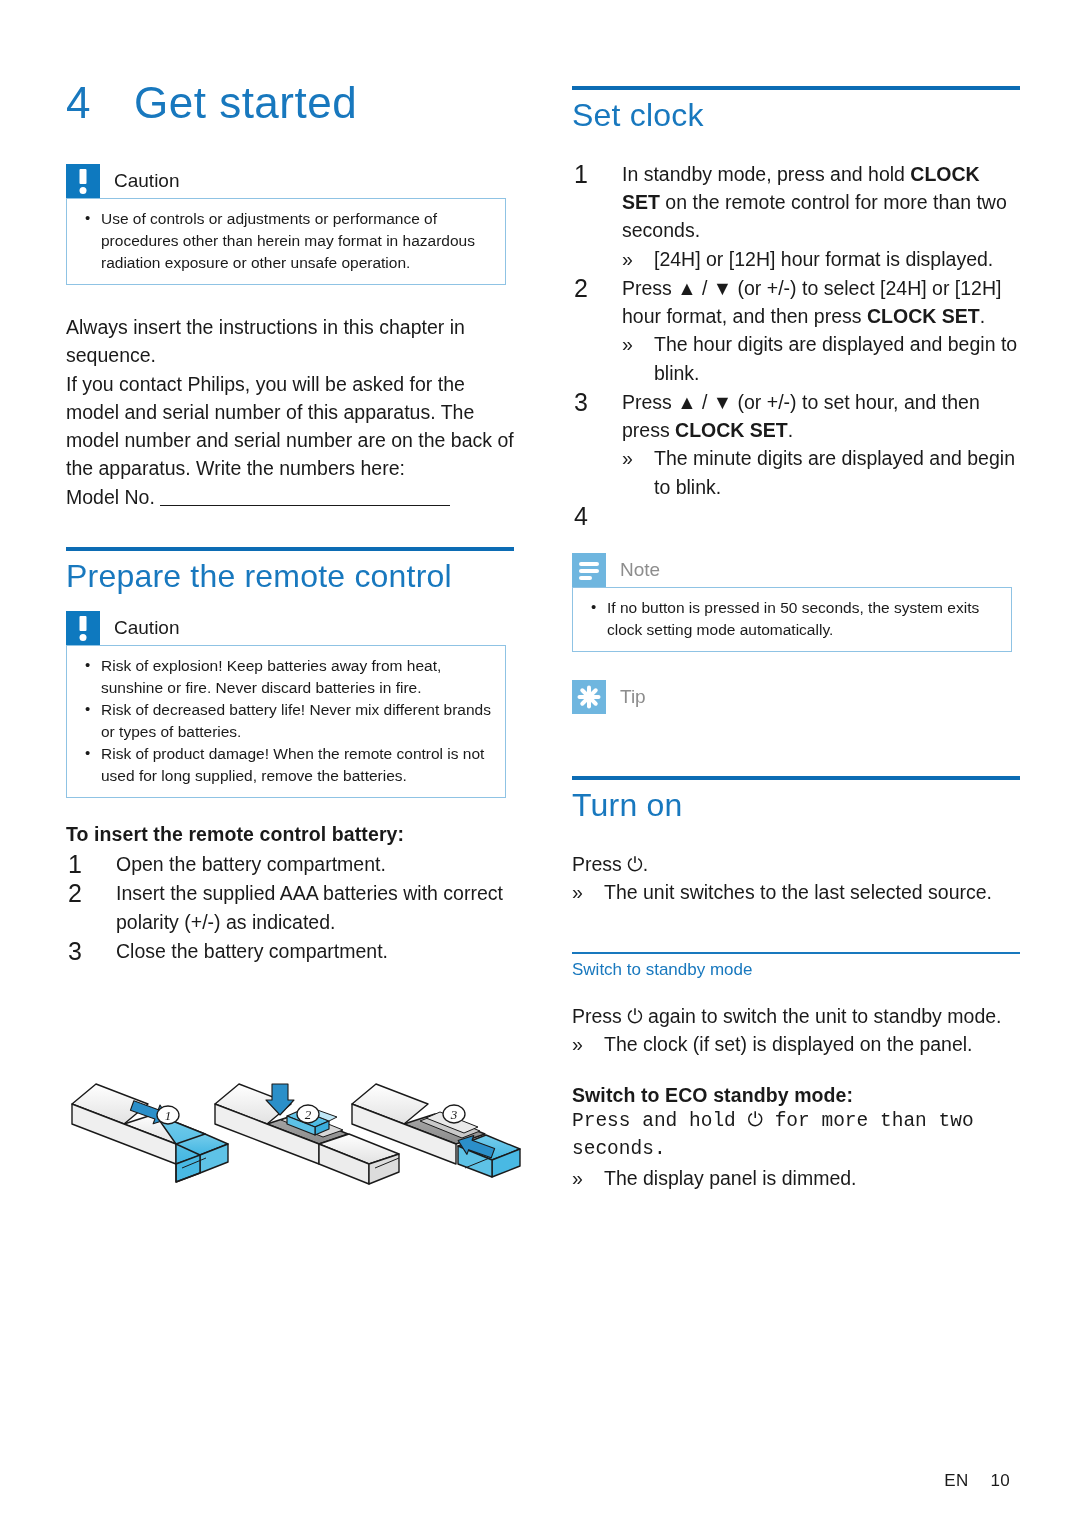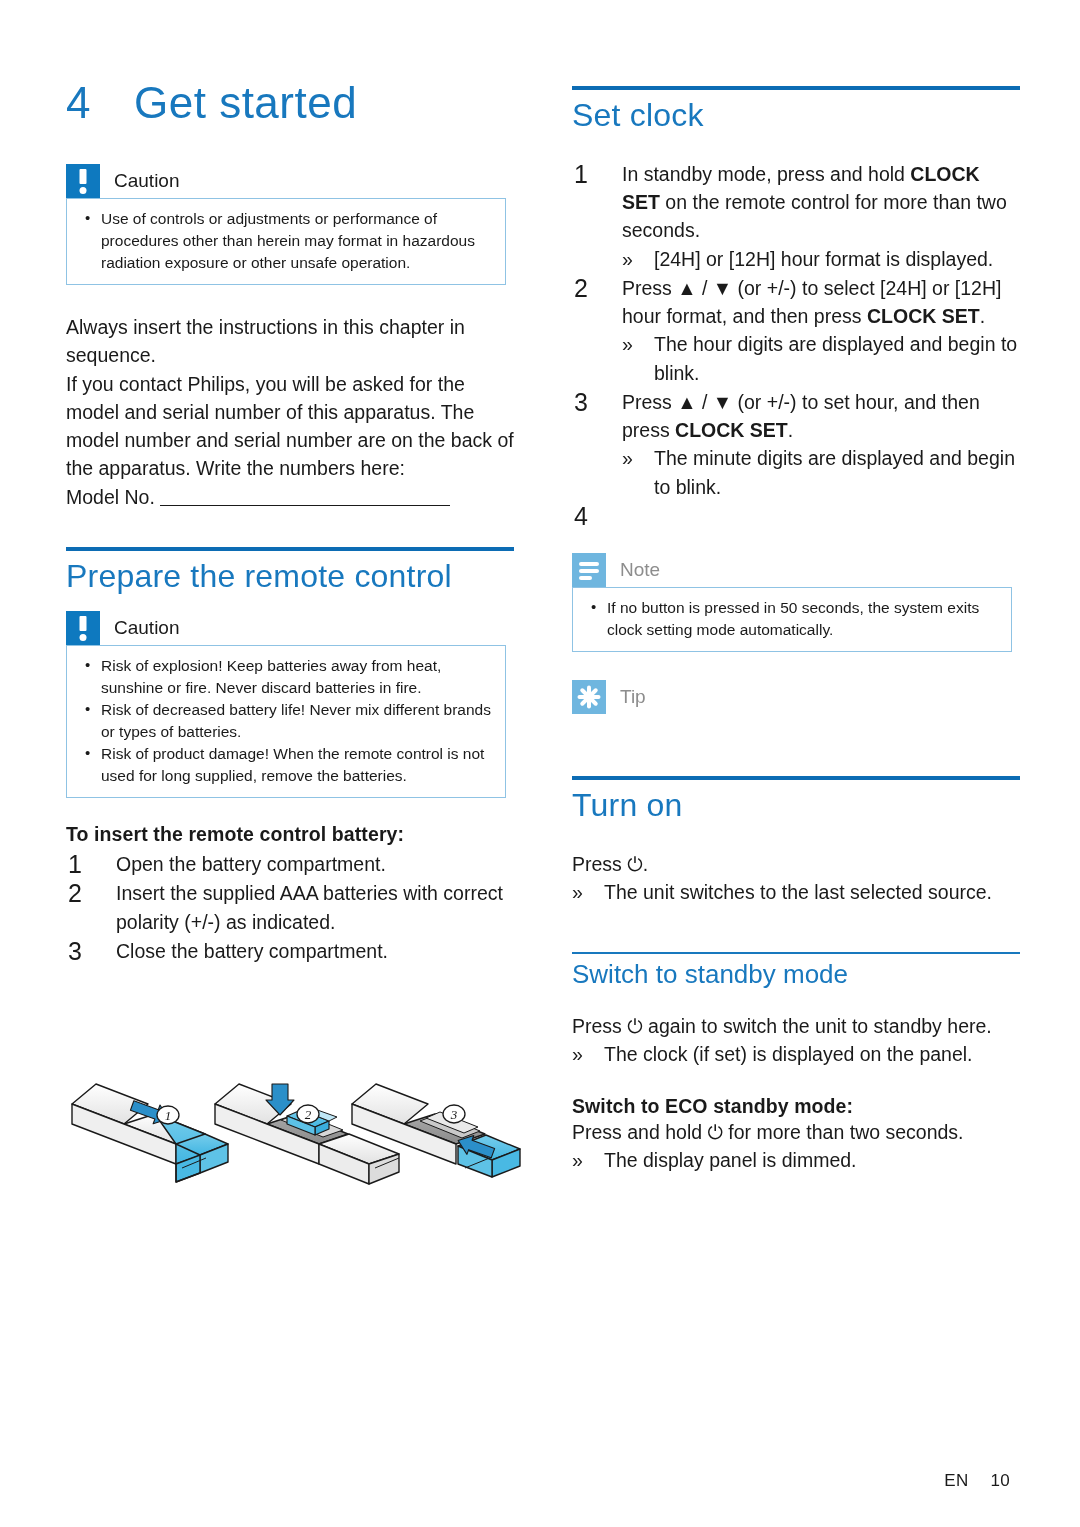--- a/index.html
+++ b/index.html
@@ -55,21 +55,21 @@
   .h2 {
     color: #1878BE;
     font-size: 32px;
     font-weight: normal;
     letter-spacing: 0.2px;
     margin: 8px 0 0 0;
     line-height: 1.12;
   }
   .h3 {
     color: #1878BE;
-    font-size: 26px;
+    font-size: 17px;
     font-weight: normal;
     margin: 6px 0 0 0;
     line-height: 1.15;
   }
   .h-sub {
     font-size: 19.5px;
     font-weight: bold;
     color: #1a1a1a;
     letter-spacing: 0.1px;
     margin: 0;
@@ -479,28 +479,28 @@
     <div class="sub-item">
       <span class="sub-marker">»</span>
       <span class="sub-text">The unit switches to the last selected source.</span>
     </div>
 
     <div style="margin-top:46px;">
       <div class="rule-thin"></div>
       <h3 class="h3">Switch to standby mode</h3>
     </div>
 
-    <p class="p" style="margin-top:22px;"> Press ⏻ again to switch the unit to standby here.</p>
+    <p class="p" style="margin-top:22px;"> Press ⏻ again to switch the unit to standby mode.</p>
     <div class="sub-item">
       <span class="sub-marker">»</span>
       <span class="sub-text">The clock (if set) is displayed on the panel.</span>
     </div>
 
     <p class="h-sub" style="margin-top:26px;">Switch to ECO standby mode:</p>
-    <p class="p" style="margin-top:0;">Press and hold ⏻ for more than two seconds.</p>
+    <p class="p" style="margin-top:0;font-family:Liberation Mono, monospace;">Press and hold ⏻ for more than two seconds.</p>
     <div class="sub-item">
       <span class="sub-marker">»</span>
       <span class="sub-text">The display panel is dimmed.</span>
     </div>
   </div>
 
   <div class="footer">
     <span class="en">EN</span><span>10</span>
   </div>
 

